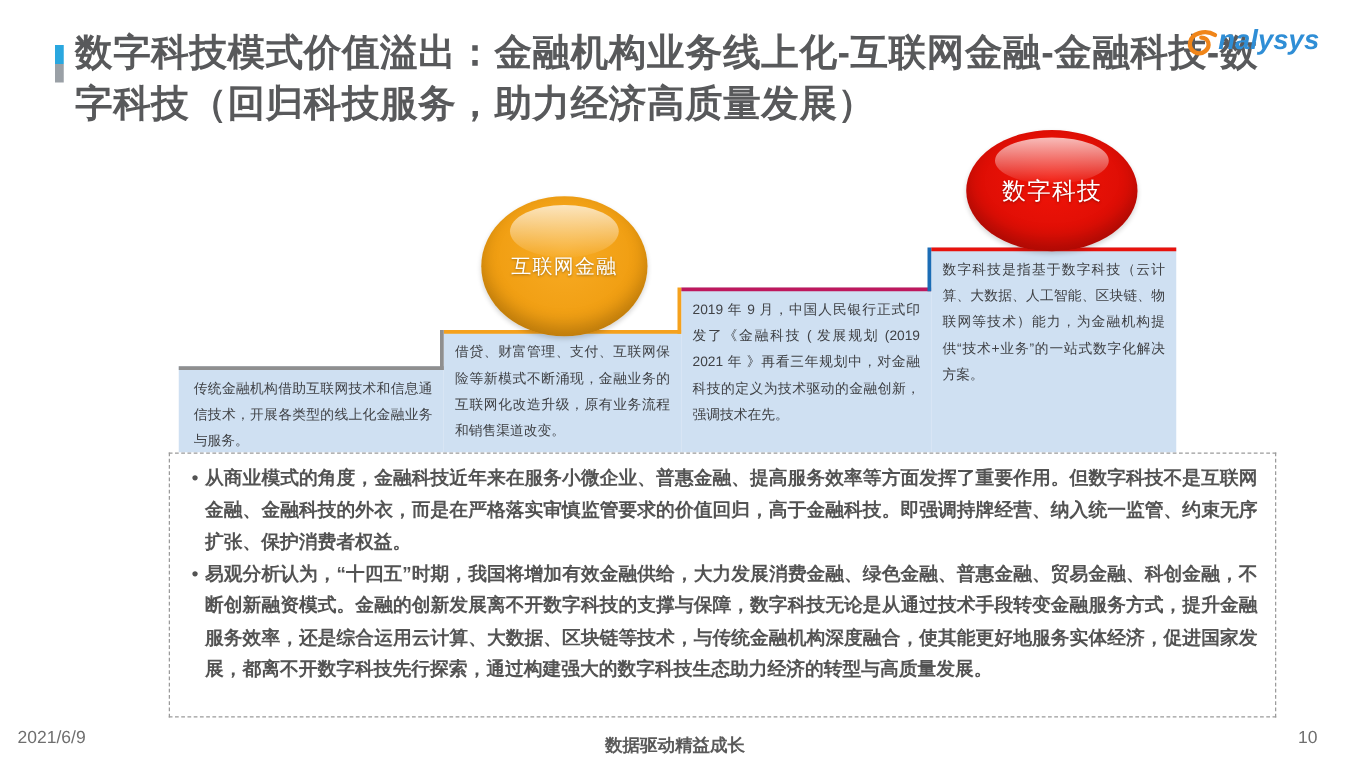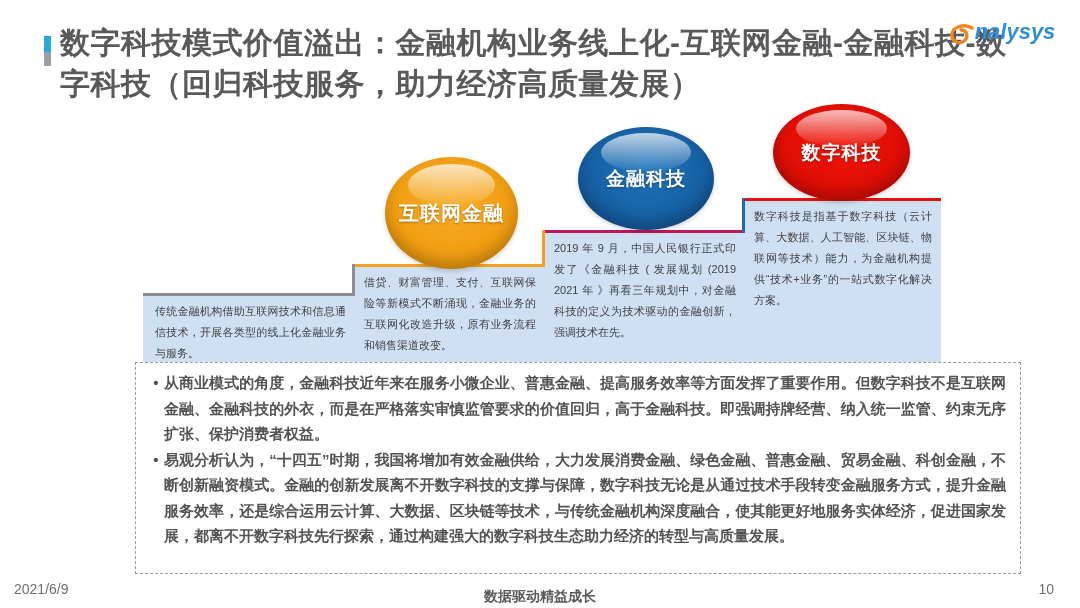--- a/index.html
+++ b/index.html
@@ -34,29 +34,29 @@
   .panel-3{left:545px;top:230px;width:200px;height:132px;border-top:3px solid #be185d;}
   .panel-4{left:745px;top:198px;width:196px;height:164px;border-top:3px solid #e8120c;}
 
   .riser{position:absolute;width:3px;}
   .riser-1{left:352px;top:264px;height:32px;background:#8f8f8f;}
   .riser-2{left:542px;top:230px;height:37px;background:#f5a11d;}
   .riser-3{left:742px;top:198px;height:35px;background:#1b6cb5;}
 
   
   .ellipse{position:absolute;border-radius:50%;display:flex;align-items:center;justify-content:center;
-    color:#fff;font-weight:bold;text-align:center;
+    color:#fff;font-weight:normal;text-align:center;
     box-shadow:inset 0 -8px 14px rgba(0,0,0,0.22), 0 2px 4px rgba(0,0,0,0.18);}
   .ellipse::before{content:"";position:absolute;left:17%;top:6%;width:66%;height:38%;
     border-radius:50%;background:linear-gradient(to bottom,rgba(255,255,255,0.72),rgba(255,255,255,0.03));}
   .ellipse span{position:relative;z-index:2;text-shadow:0 1px 2px rgba(0,0,0,0.35);}
   .ellipse-1{left:180px;top:179px;width:134px;height:117px;font-size:19px;letter-spacing:1px;
     background:radial-gradient(ellipse at 50% 38%,#b7b7b7,#8d8d8d 78%);}
   .ellipse-1 span{display:inline-block;width:102px;line-height:27px;}
-  .ellipse-2{left:385px;top:157px;width:133px;height:112px;font-size:20px;letter-spacing:1px;
+  .ellipse-2{left:385px;top:157px;width:133px;height:112px;font-size:16px;letter-spacing:1px;
     background:radial-gradient(ellipse at 50% 40%,#f8ab24,#ee9a0c 80%);}
   .ellipse-3{left:578px;top:127px;width:136px;height:103px;font-size:19px;letter-spacing:1px;
     background:radial-gradient(ellipse at 50% 40%,#1e74bd,#14599a 80%);}
   .ellipse-4{left:773px;top:104px;width:137px;height:97px;font-size:19px;letter-spacing:1px;
     background:radial-gradient(ellipse at 50% 40%,#f21408,#d80c04 80%);}
 
   
   .analysis-box{position:absolute;left:135px;top:362px;width:886px;height:212px;
     box-sizing:border-box;background:#ffffff;border:1px dashed #9b9b9b;
     padding:7px 14px 0 12px;}
@@ -106,23 +106,20 @@
     <span>数字科技是指基于数字科技（云计算、大数据、人工智能、区块链、物联网等技术）能力，为金融机构提供“技术+业务”的一站式数字化解决方案。</span>
   </div>
 
   <div class="riser riser-1"></div>
   <div class="riser riser-2"></div>
   <div class="riser riser-3"></div>
 
   <div class="ellipse ellipse-2">
     <span>互联网金融</span>
   </div>
-  <div class="ellipse ellipse-3">
-    <span>金融科技</span>
-  </div>
   <div class="ellipse ellipse-4">
     <span>数字科技</span>
   </div>
 
   <div class="analysis-box">
     <div class="bullet">
       <span class="dot">•</span>
       <span class="btxt">从商业模式的角度，金融科技近年来在服务小微企业、普惠金融、提高服务效率等方面发挥了重要作用。但数字科技不是互联网金融、金融科技的外衣，而是在严格落实审慎监管要求的价值回归，高于金融科技。即强调持牌经营、纳入统一监管、约束无序扩张、保护消费者权益。</span>
     </div>
     <div class="bullet">

